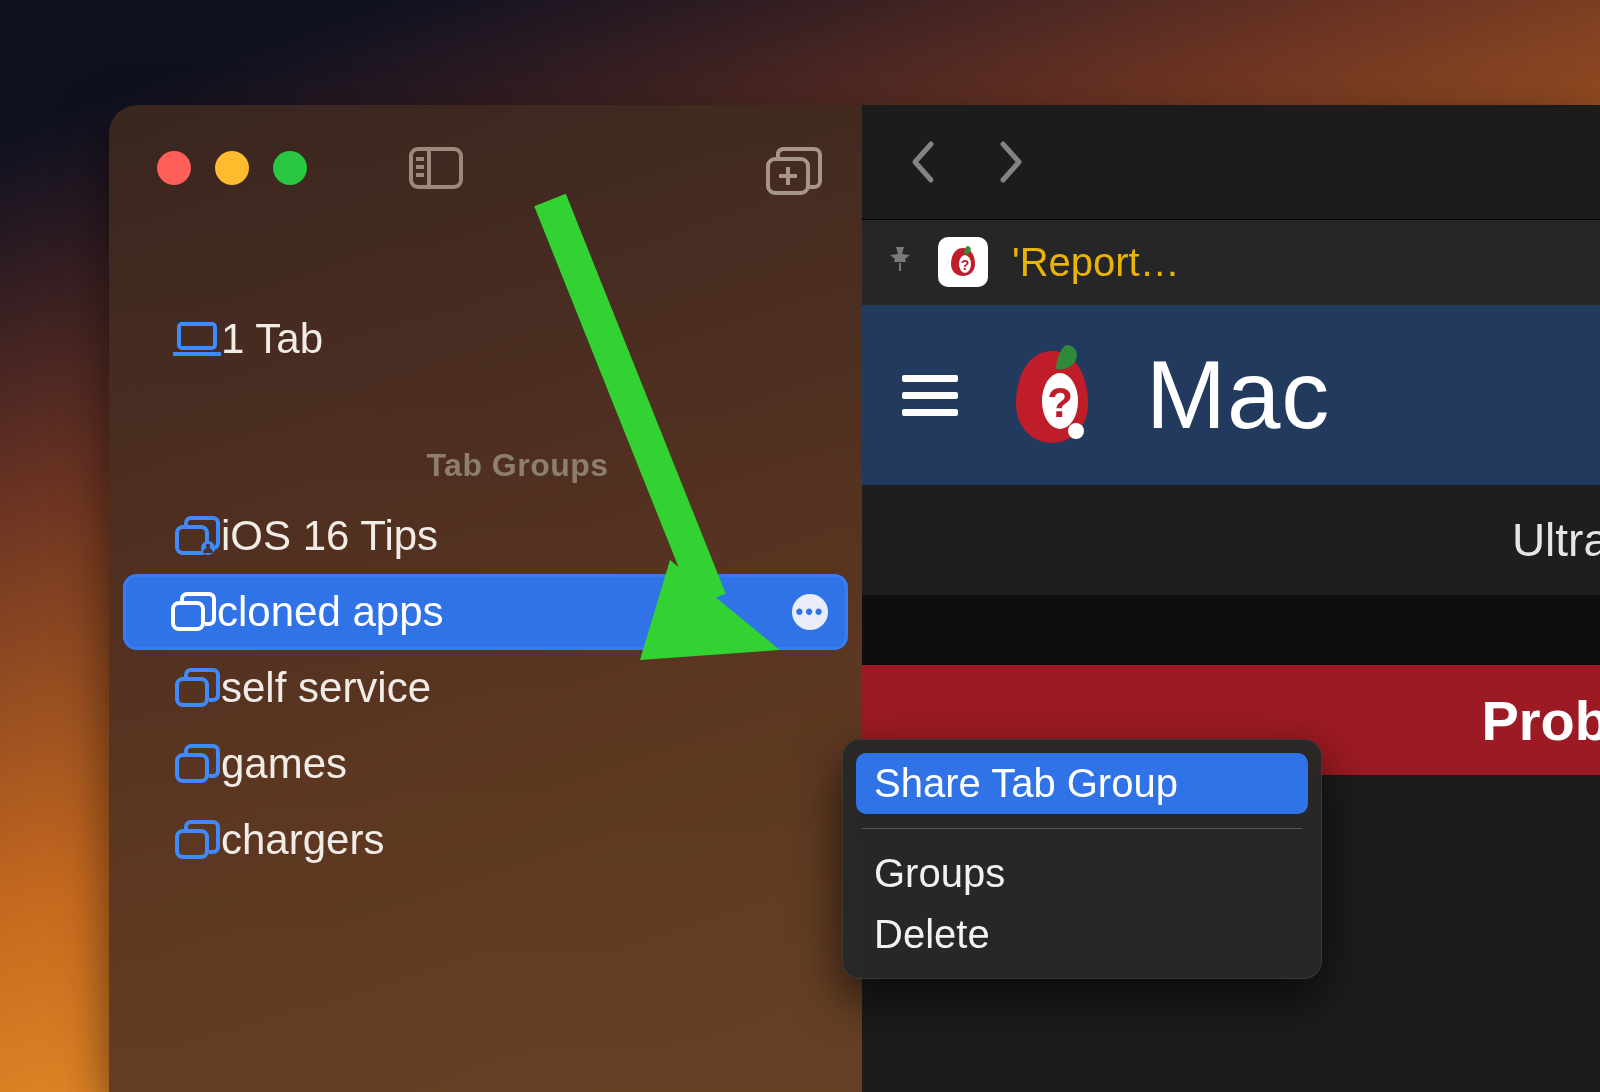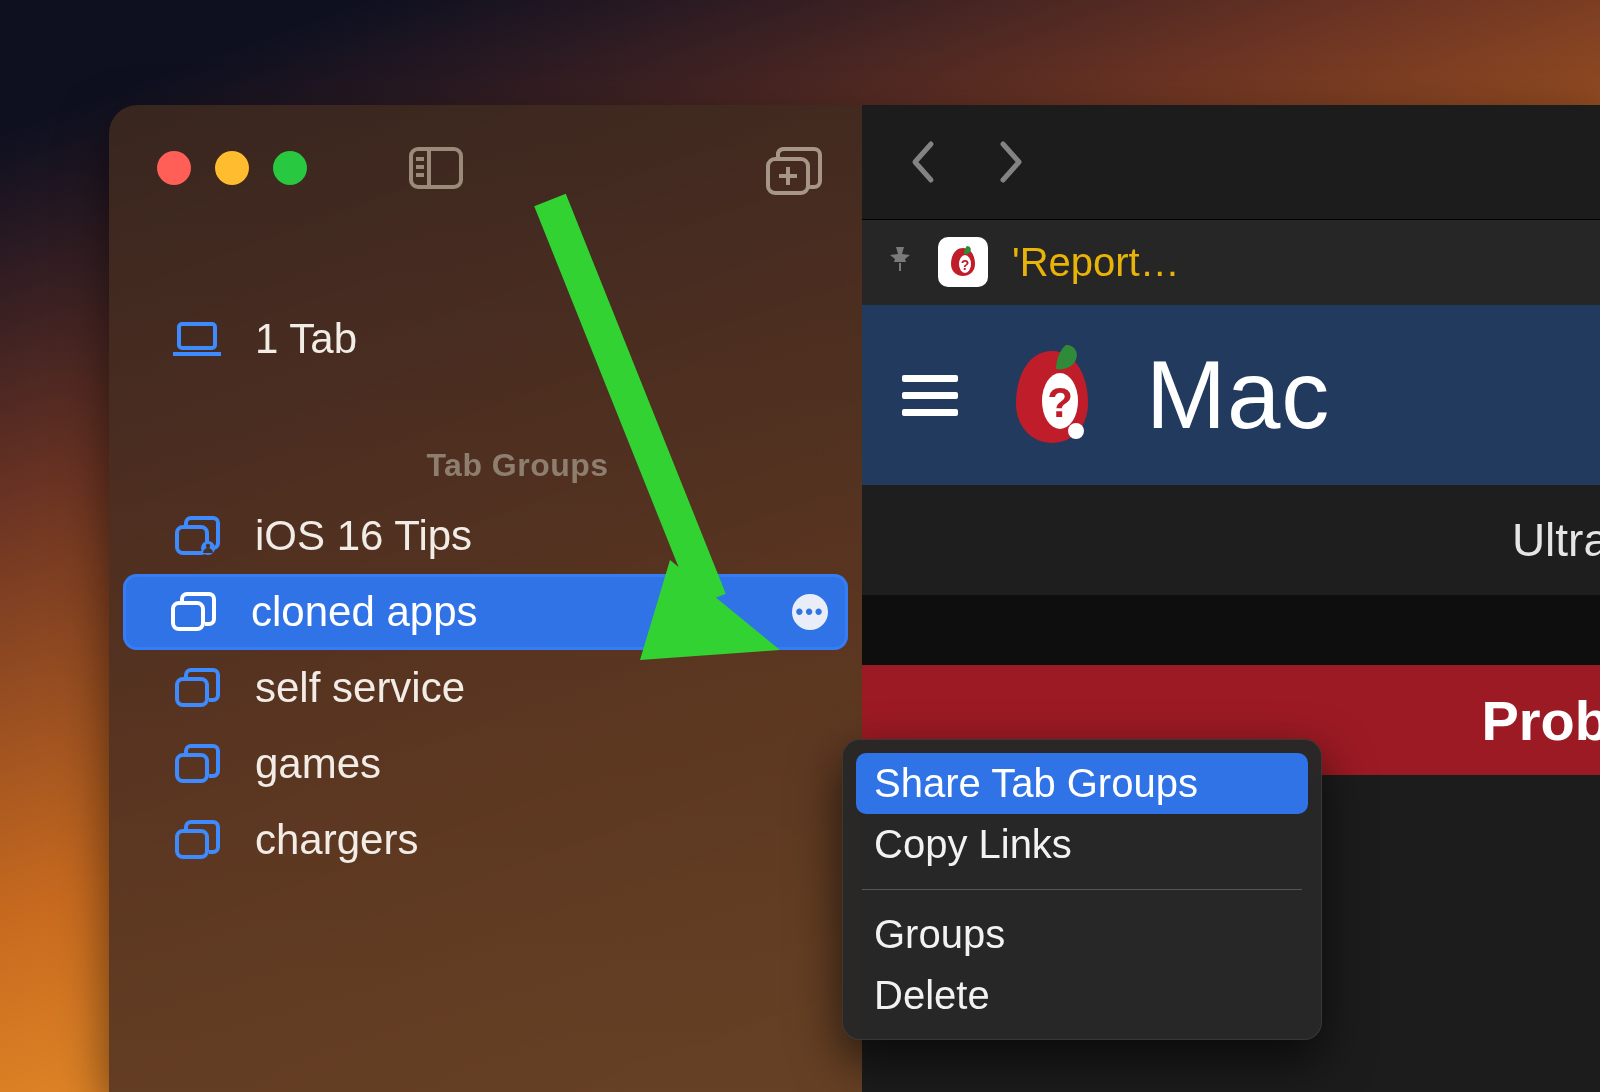--- a/index.html
+++ b/index.html
@@ -28,21 +28,21 @@
   .dot { width: 34px; height: 34px; border-radius: 50%; }
   .dr { background: #ff5f57; }
   .dy { background: #febc2e; }
   .dg { background: #28c840; }
   .sb-toggle { margin-left: 78px; }
   .sb-toggle svg, .newtab svg { display:block; }
   .newtab { position:absolute; right:40px; top:42px; color:#a79685; }
   .sb-toggle { color:#9b8a7a; }
 
   .sb-row {
-    display:flex; align-items:center; gap:34px;
+    display:flex; align-items:center; 
     padding: 14px 0 14px 46px; margin: 0 18px; border-radius:14px;
     font-size:42px; font-weight:500;
     cursor: default;
   }
   .sb-row .ic { width:48px; height:40px; display:flex; align-items:center; justify-content:center; color:#3d8bff; }
   .sb-section-head {
     font-size:32px; font-weight:700; color:#8e7e6f; letter-spacing:.5px;
     padding: 0 0 0 64px; margin-top:70px; margin-bottom:14px;text-align:center;
   }
   .sb-spacer-top { height: 112px; }
@@ -237,22 +237,21 @@
     <div class="ultra-row">
       <span>Ultra</span>
     </div>
     <div class="black-band"></div>
     <div class="red-band">
       <span>Prob</span>
     </div>
   </div>
 
   <div class="ctx-menu">
-    <div class="ctx-item hl">Share Tab Groups</div>
-    <div class="ctx-item">Copy Links</div>
+    <div class="ctx-item hl">Share Tab Group</div>
     <div class="ctx-sep"></div>
     <div class="ctx-item">Groups</div>
     <div class="ctx-item">Delete</div>
   </div>
 
 </div>
 
 <svg class="arrow" viewBox="0 0 260 480">
   <defs>
     <marker id="ah" markerWidth="12" markerHeight="12" refX="6" refY="6" orient="auto">

